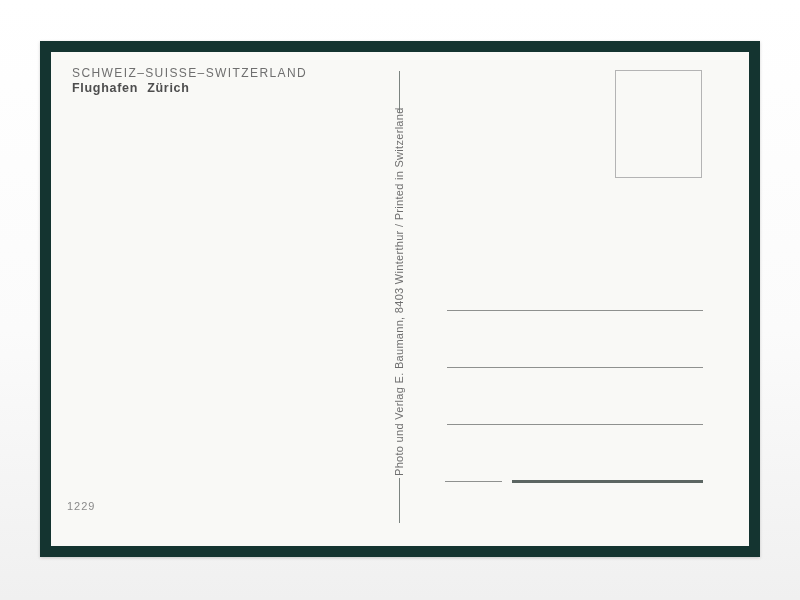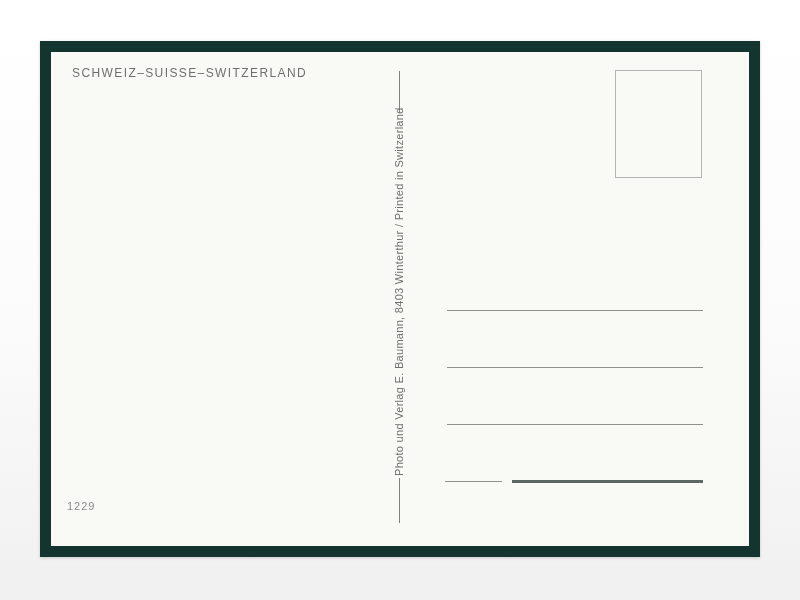--- a/index.html
+++ b/index.html
@@ -122,20 +122,21 @@
   }
 </style>
 </head>
 <body>
 
 <div class="postcard-frame">
   <div class="card">
 
     <div class="header">
       <div class="country-line">SCHWEIZ–SUISSE–SWITZERLAND</div>
+      <div class="card-title">Flughafen Zürich</div>
     </div>
 
     <div class="stamp-box"></div>
 
     <div class="divider-dash-top"></div>
     <div class="publisher-line">Photo und Verlag E. Baumann, 8403 Winterthur / Printed in Switzerland</div>
     <div class="divider-dash-bottom"></div>
 
     <div class="address-line l1"></div>
     <div class="address-line l2"></div>

